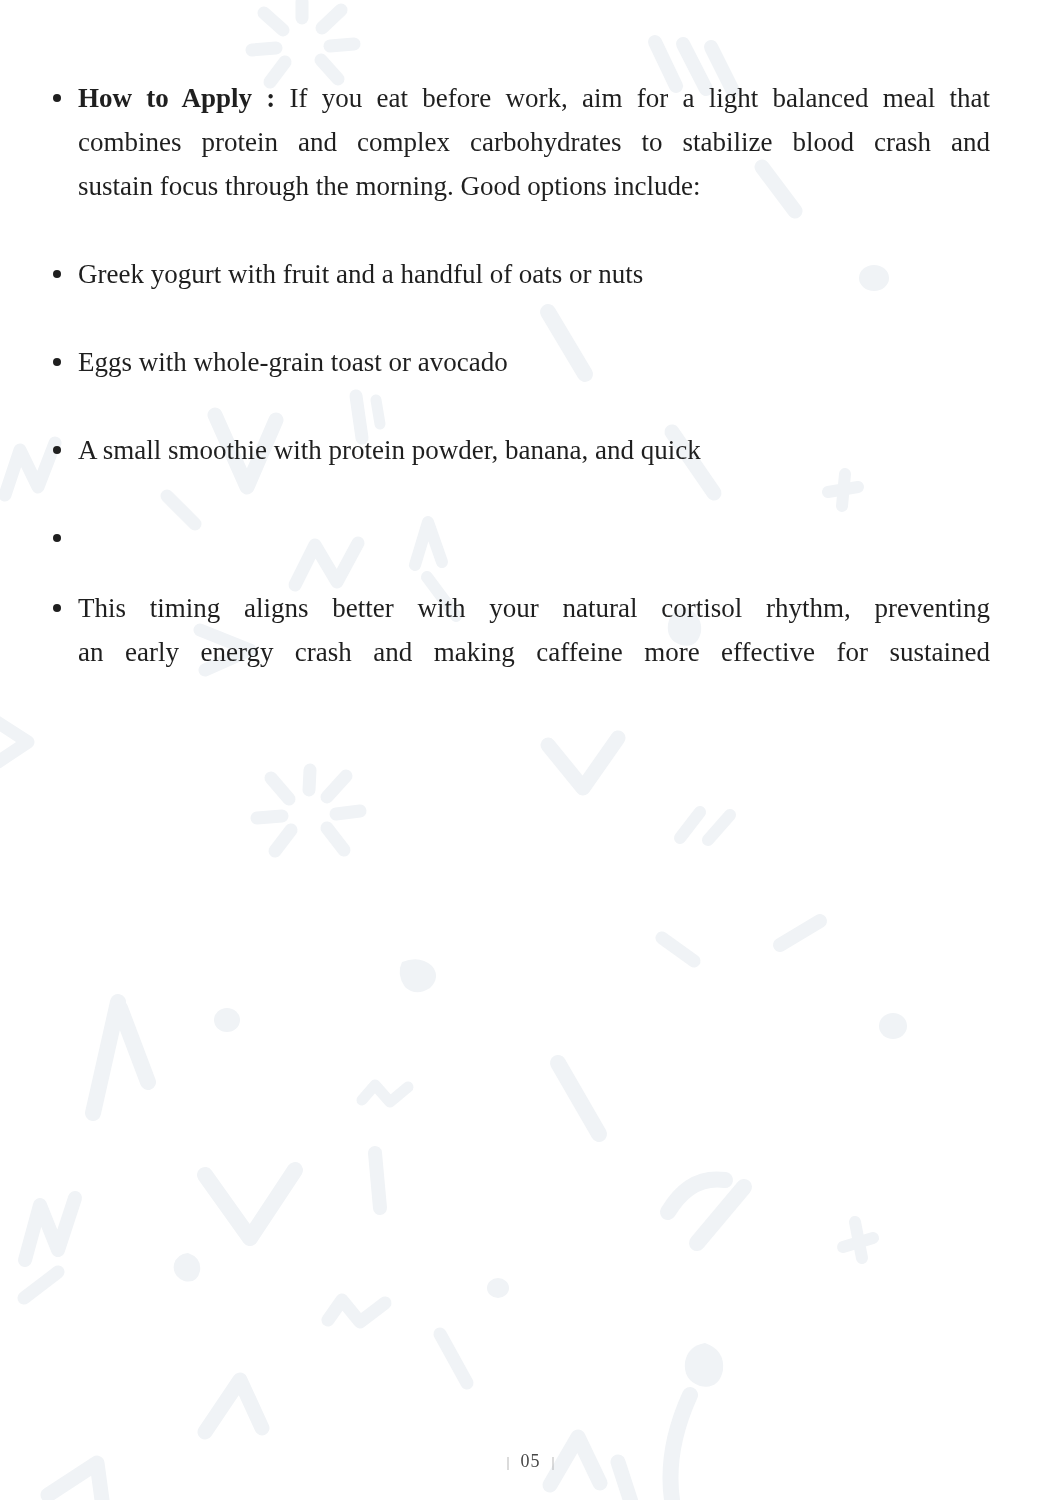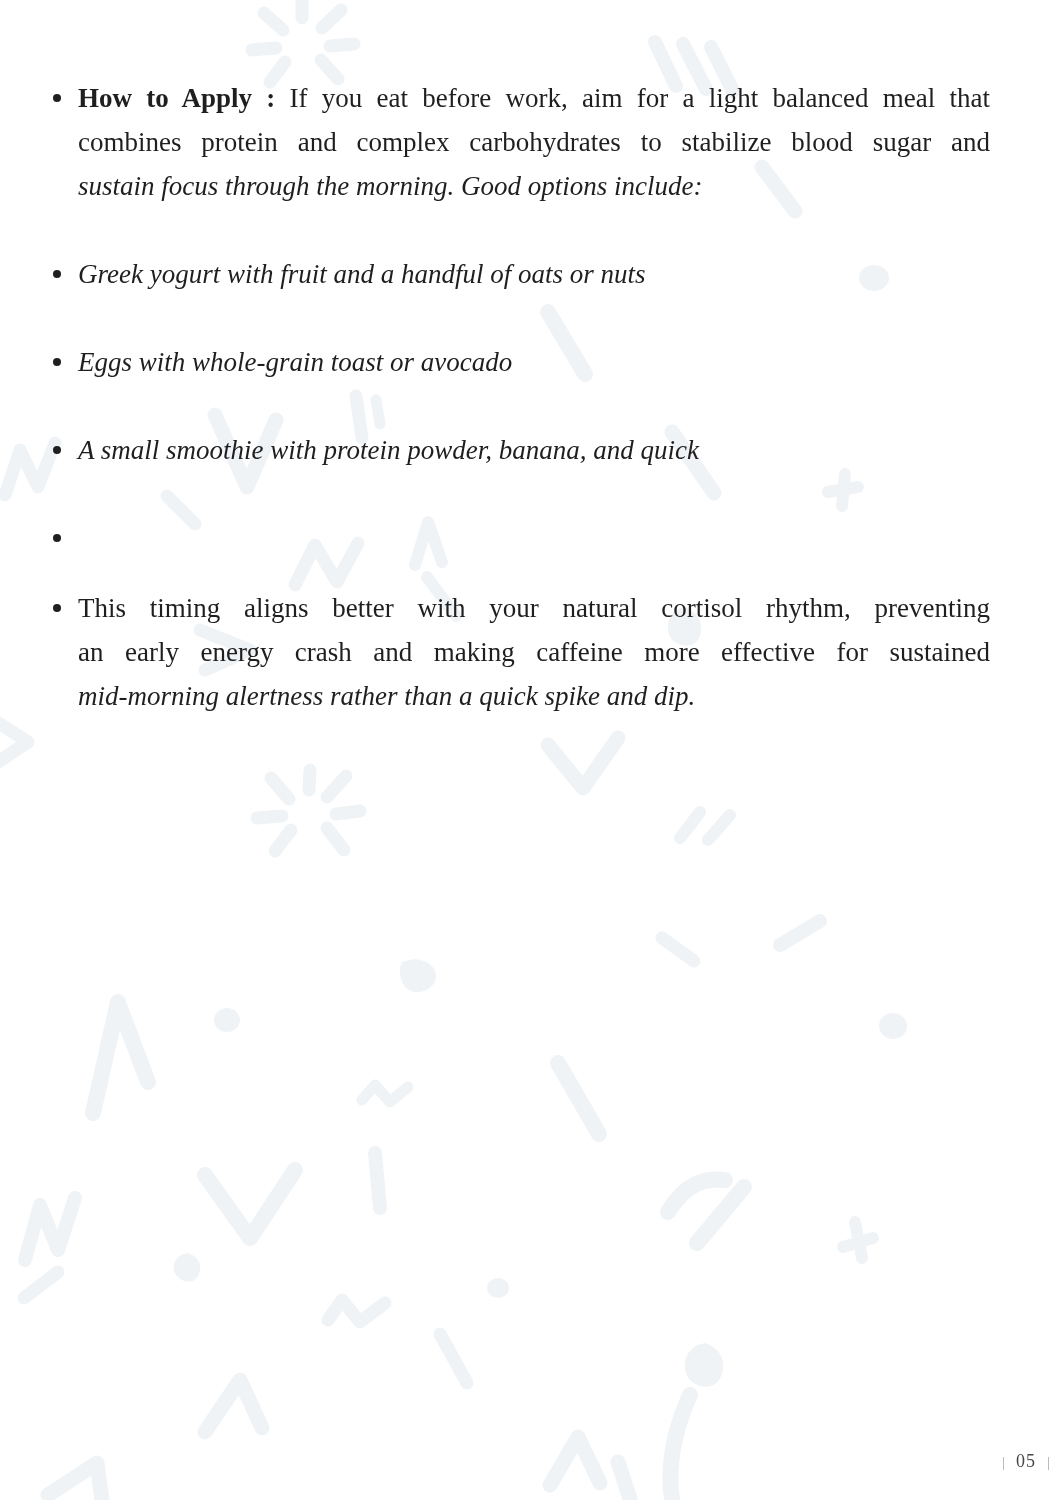--- a/index.html
+++ b/index.html
@@ -33,26 +33,26 @@
     margin-top: 18px;
   }
   .btext {
     width: 912px;
     margin-left: 17px;
     font-size: 27px;
     line-height: 44px;
     color: var(--text-color);
   }
   .line { text-align: justify; text-align-last: justify; }
-  .line.last { text-align-last: left; font-style: italic; }
+  .line.last { text-align-last: left; }
   b.lead { font-weight: bold; }
   .footer {
     position: absolute;
     top: 1448px; left: 0; width: 100%;
-    text-align: right;
+    text-align: center;
     line-height: 26px;
   }
   .footer .bar { color: var(--footer-bar-color); font-size: 15px; margin: 0 11px; }
   .footer .num { color: var(--footer-num-color); font-size: 18px; letter-spacing: 1px; }
 </style>
 </head>
 <body>
 
 <div class="page">
 
@@ -144,21 +144,21 @@
     </g>
   </svg>
 
   <div class="content">
     <ul class="bullets">
 
       <li class="bullet">
         <span class="dot"></span>
         <div class="btext">
           <div class="line"><b class="lead">How to Apply :</b> <span>If you eat before work, aim for a light balanced meal that</span></div>
-          <div class="line">combines protein and complex carbohydrates to stabilize blood sugar and</div>
+          <div class="line">combines protein and complex carbohydrates to stabilize blood crash and</div>
           <div class="line last">sustain focus through the morning. Good options include:</div>
         </div>
       </li>
 
       <li class="bullet">
         <span class="dot"></span>
         <div class="btext">
           <div class="line last">Greek yogurt with fruit and a handful of oats or nuts</div>
         </div>
       </li>
@@ -182,21 +182,20 @@
         <span class="dot"></span>
         <div class="btext">
         </div>
       </li>
 
       <li class="bullet">
         <span class="dot"></span>
         <div class="btext">
           <div class="line">This timing aligns better with your natural cortisol rhythm, preventing</div>
           <div class="line">an early energy crash and making caffeine more effective for sustained</div>
-          <div class="line last">mid-morning alertness rather than a quick spike and dip.</div>
         </div>
       </li>
 
     </ul>
   </div>
 
   <div class="footer">
     <span class="bar">|</span><span class="num">05</span><span class="bar">|</span>
   </div>
 

